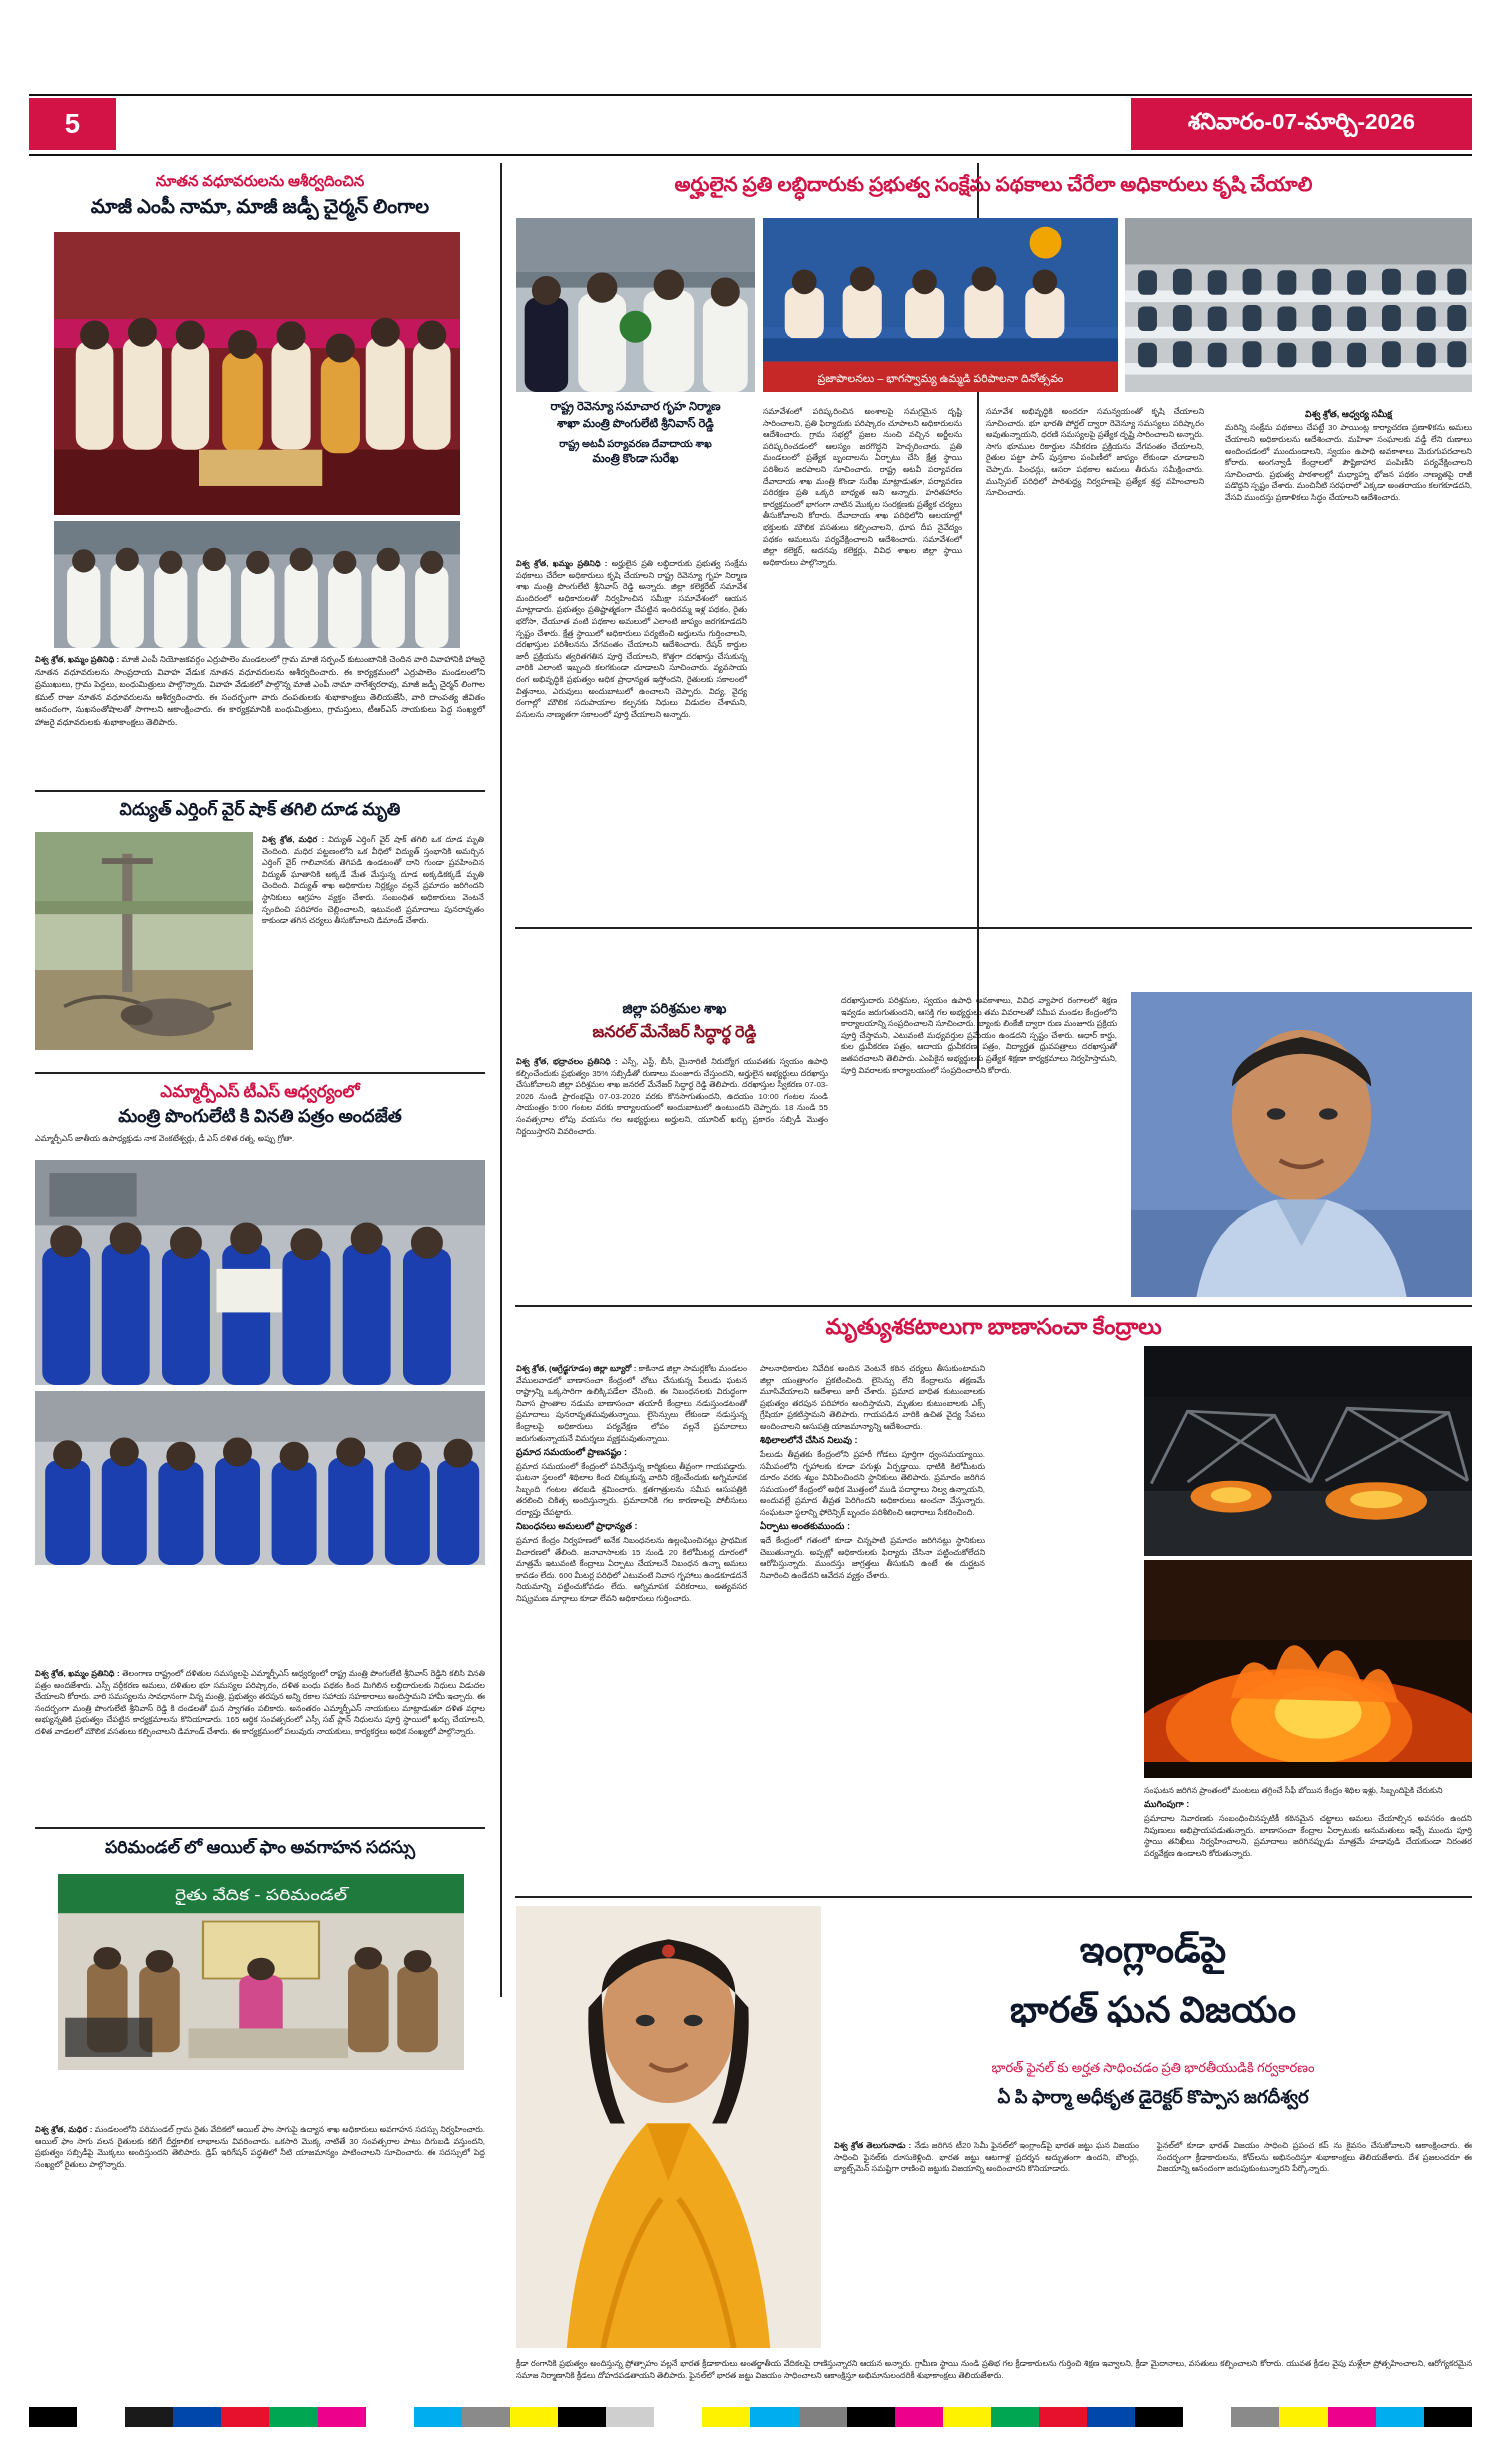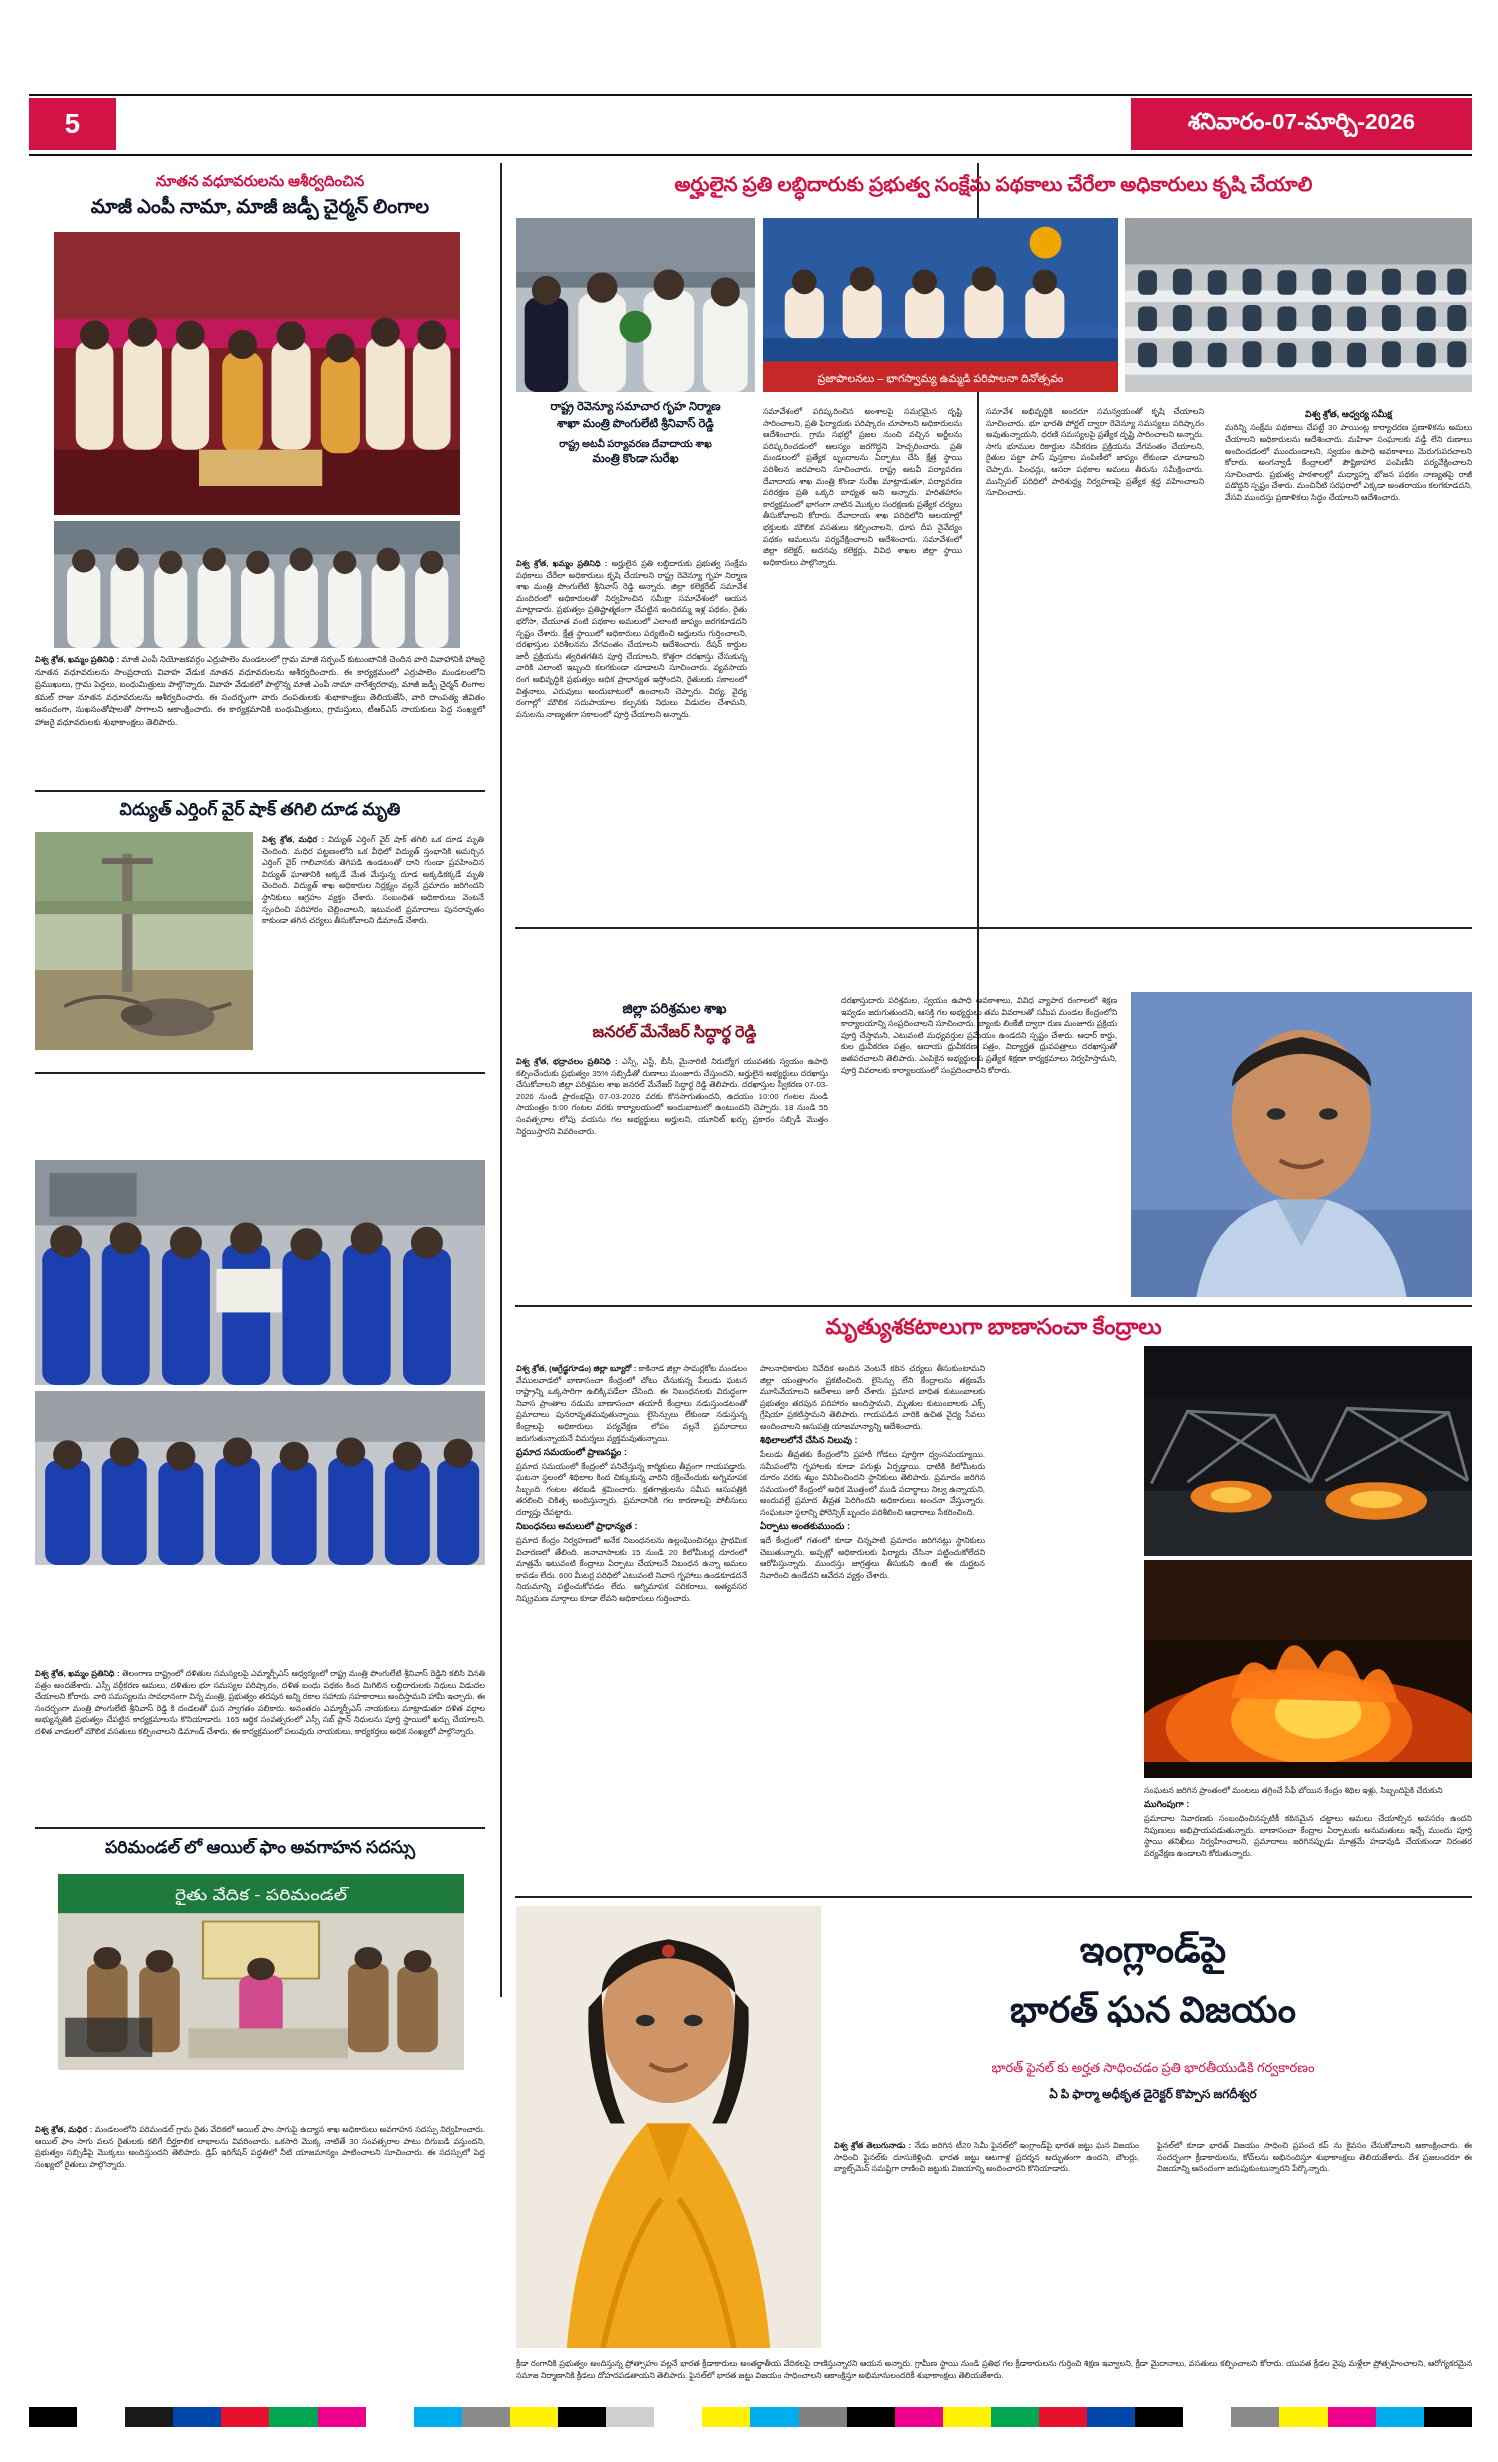--- a/index.html
+++ b/index.html
@@ -157,20 +157,25 @@
 
   <div class="col" style="left:262px;top:834px;width:222px;">
     <p class="body-txt small" style="margin:0;">
       <span class="byline">విశ్వ శ్రోత, మధిర :</span>
       <span>విద్యుత్ ఎర్తింగ్ వైర్ షాక్ తగిలి ఒక దూడ మృతి చెందింది. మధిర పట్టణంలోని ఒక వీధిలో విద్యుత్ స్తంభానికి అమర్చిన ఎర్తింగ్ వైర్ గాలివానకు తెగిపడి ఉండటంతో దాని గుండా ప్రవహించిన విద్యుత్ ఘాతానికి అక్కడే మేత మేస్తున్న దూడ అక్కడికక్కడే మృతి చెందింది. విద్యుత్ శాఖ అధికారుల నిర్లక్ష్యం వల్లనే ప్రమాదం జరిగిందని స్థానికులు ఆగ్రహం వ్యక్తం చేశారు. సంబంధిత అధికారులు వెంటనే స్పందించి పరిహారం చెల్లించాలని, ఇటువంటి ప్రమాదాలు పునరావృతం కాకుండా తగిన చర్యలు తీసుకోవాలని డిమాండ్ చేశారు.</span>
     </p>
   </div>
 
   <div class="hrule" style="left:35px;top:1072px;width:450px;"></div>
 
+  <div class="col" style="left:35px;top:1082px;width:450px;">
+    <div class="hl ctr hl-red" style="font-size:16.7px;">ఎమ్మార్పీఎస్ టీఎస్ ఆధ్వర్యంలో</div>
+    <div class="hl ctr hl-blue" style="font-size:18px;margin-top:4.4px;">మంత్రి పొంగులేటి కి వినతి పత్రం అందజేత</div>
+    <div class="cap ctr" style="margin-top:5.8px;font-size:8px;">ఎమ్మార్పీఎస్ జాతీయ ఉపాధ్యక్షుడు నాక వెంకటేశ్వర్లు, డీ ఎస్ దళిత రత్న, అప్పు గ్రోతా.</div>
+  </div>
 
   <div class="photo" style="left:35px;top:1160px;width:450px;height:225px;">
     <svg class="ph" viewBox="0 0 620 310" preserveAspectRatio="none">
       <rect width="620" height="310" fill="#b9bec4"></rect>
       <rect width="620" height="90" fill="#8d949b"></rect>
       <rect x="20" y="18" width="120" height="60" fill="#6b737a"></rect>
       <g fill="#1b3fae">
         <rect x="10" y="120" width="66" height="190" rx="18"></rect>
         <rect x="92" y="115" width="66" height="195" rx="18"></rect>
         <rect x="175" y="122" width="66" height="188" rx="18"></rect>
@@ -504,21 +509,21 @@
       <path d="M180 300 L210 380 L240 300 Z" fill="#e4940c"></path>
       <path d="M120 610 Q150 470 200 404" stroke="#d98b09" stroke-width="8" fill="none"></path>
       <path d="M300 610 Q272 470 224 404" stroke="#d98b09" stroke-width="8" fill="none"></path>
     </svg>
   </div>
 
   <div class="col" style="left:834px;top:1929px;width:638px;">
     <div class="hl ctr hl-blue" style="font-size:36px;">ఇంగ్లాండ్‌పై</div>
     <div class="hl ctr hl-blue" style="font-size:36px;margin-top:17.4px;">భారత్ ఘన విజయం</div>
     <div class="hl ctr hl-red" style="font-size:13px;margin-top:29px;font-weight:normal;">భారత్ ఫైనల్ కు అర్హత సాధించడం ప్రతి భారతీయుడికి గర్వకారణం</div>
-    <div class="hl ctr hl-blue" style="font-size:12px;margin-top:11.6px;">ఏ పి ఫార్మా అధీకృత డైరెక్టర్ కొప్పాస జగదీశ్వర</div>
+    <div class="hl ctr hl-blue" style="font-size:18px;margin-top:11.6px;">ఏ పి ఫార్మా అధీకృత డైరెక్టర్ కొప్పాస జగదీశ్వర</div>
   </div>
 
   <div class="col" style="left:834px;top:2140px;width:305px;">
     <p class="body-txt small" style="margin:0;">
       <span class="byline">విశ్వ శ్రోత తెలుగునాడు :</span>
       <span>నేడు జరిగిన టీ20 సెమీ ఫైనల్‌లో ఇంగ్లాండ్‌పై భారత జట్టు ఘన విజయం సాధించి ఫైనల్‌కు దూసుకెళ్లింది. భారత జట్టు ఆటగాళ్ల ప్రదర్శన అద్భుతంగా ఉందని, బౌలర్లు, బ్యాట్స్‌మెన్ సమష్టిగా రాణించి జట్టుకు విజయాన్ని అందించారని కొనియాడారు.</span>
     </p>
   </div>
   <div class="col" style="left:1157px;top:2140px;width:315px;">
     <p class="body-txt small" style="margin:0;">ఫైనల్‌లో కూడా భారత్ విజయం సాధించి ప్రపంచ కప్ ను కైవసం చేసుకోవాలని ఆకాంక్షించారు. ఈ సందర్భంగా క్రీడాకారులను, కోచ్‌లను అభినందిస్తూ శుభాకాంక్షలు తెలియజేశారు. దేశ ప్రజలందరూ ఈ విజయాన్ని ఆనందంగా జరుపుకుంటున్నారని పేర్కొన్నారు.</p>

